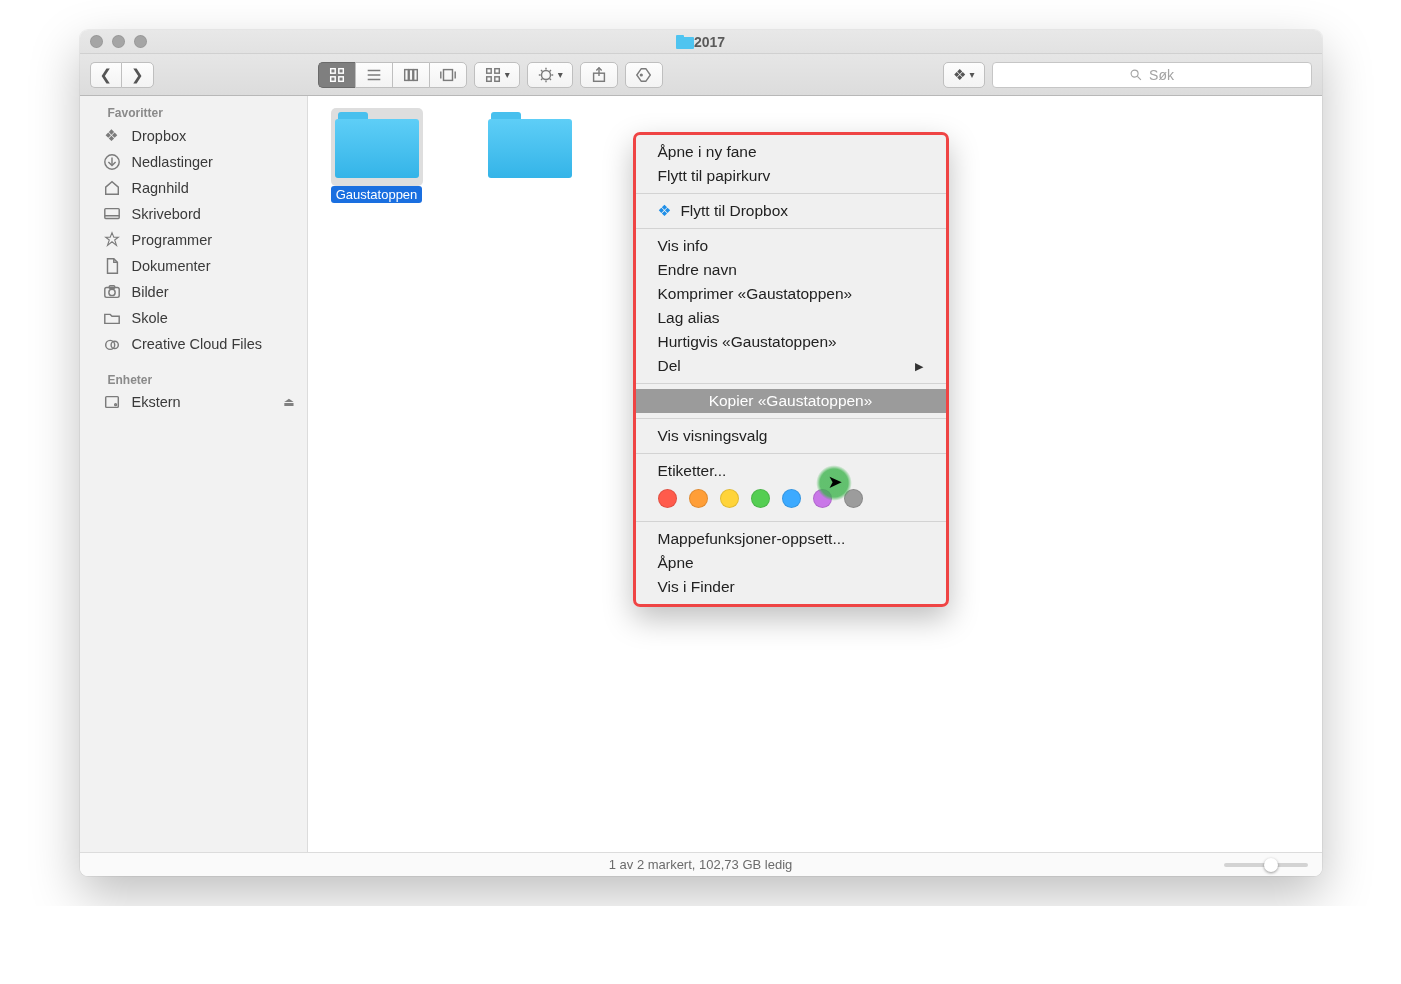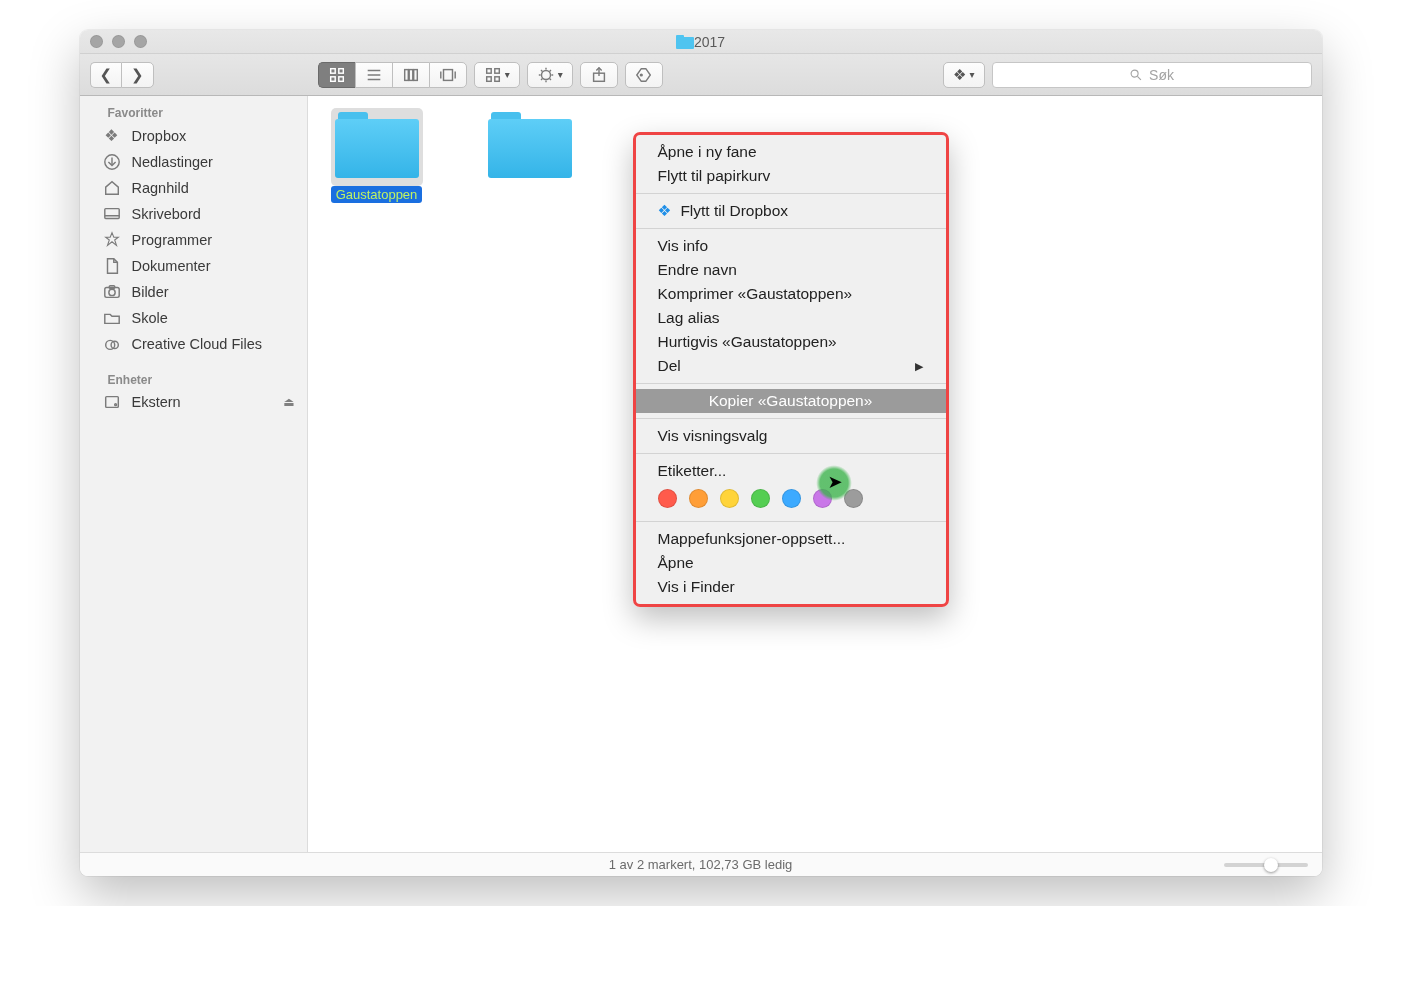--- a/index.html
+++ b/index.html
@@ -37,21 +37,21 @@
     gap: 9px;
   }
   .light {
     width: 13px; height: 13px;
     border-radius: 50%;
     background: #a5a5a5;
     border: 0.5px solid rgba(0,0,0,0.08);
   }
   .title-wrap {
     display: flex; align-items: center; 
-    font-size: 14px; color: #5a5a5a;
+    font-size: 14px; color: #5a5a5a; font-weight: bold;
   }
   .mini-folder {
     width: 18px; height: 14px;
     position: relative;
   }
   .mini-folder::before {
     content:''; position:absolute; left:0; top:0;
     width:8px; height:3px; background:#4fc4f0; border-radius:1px 1px 0 0;
   }
   .mini-folder::after {
@@ -130,21 +130,21 @@
     border-radius:3px;
   }
   .desk-folder.selected .iconwrap {
     background:#dedede; border-radius:5px; padding:4px;
   }
   .folder-label {
     font-size:13px; color:#333; text-align:center;
     padding:1px 5px; border-radius:3px; white-space:nowrap;
     overflow:hidden; text-overflow:ellipsis; max-width:100px;
   }
-  .folder-label.selected { background:#1a6fe0; color:#bef264; }
+  .folder-label.selected { background:#1a6fe0; color:#ffffff; }
   .context-menu {
     position:absolute; left:325px; top:36px;
     width:316px;
     background:rgba(240,240,240,0.97);
     border:3px solid #ef4444; border-radius:7px;
     box-shadow:0 12px 30px rgba(0,0,0,0.25);
     padding:5px 0; font-size:15.5px;
     backdrop-filter: blur(10px);
   }
   .menu-item {

